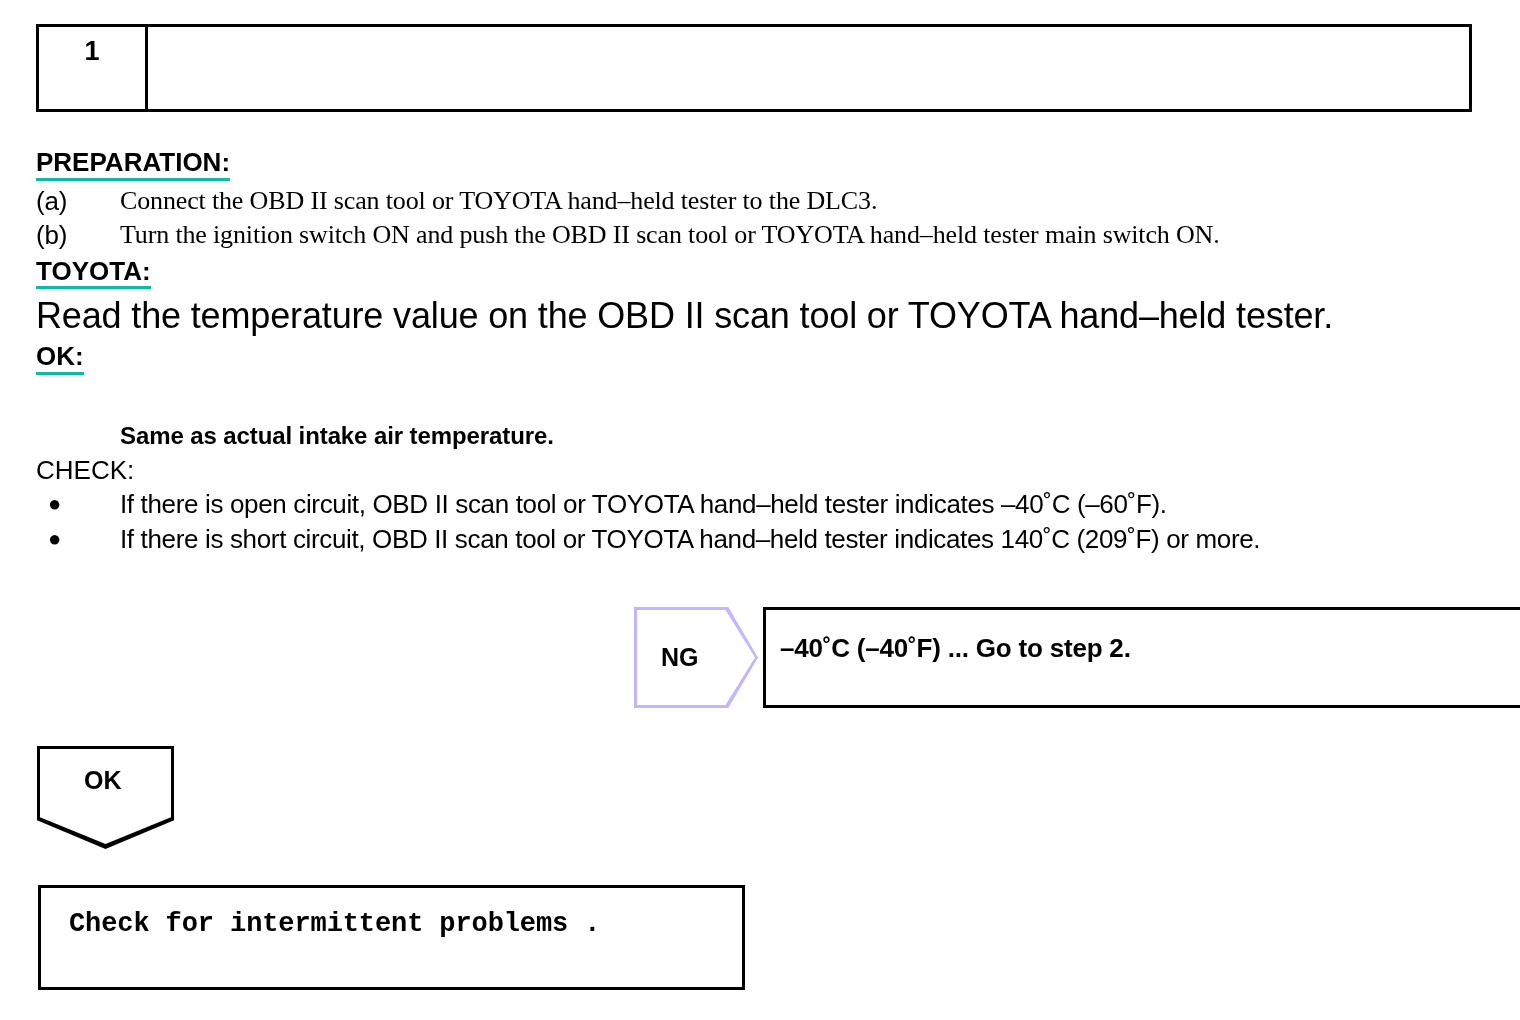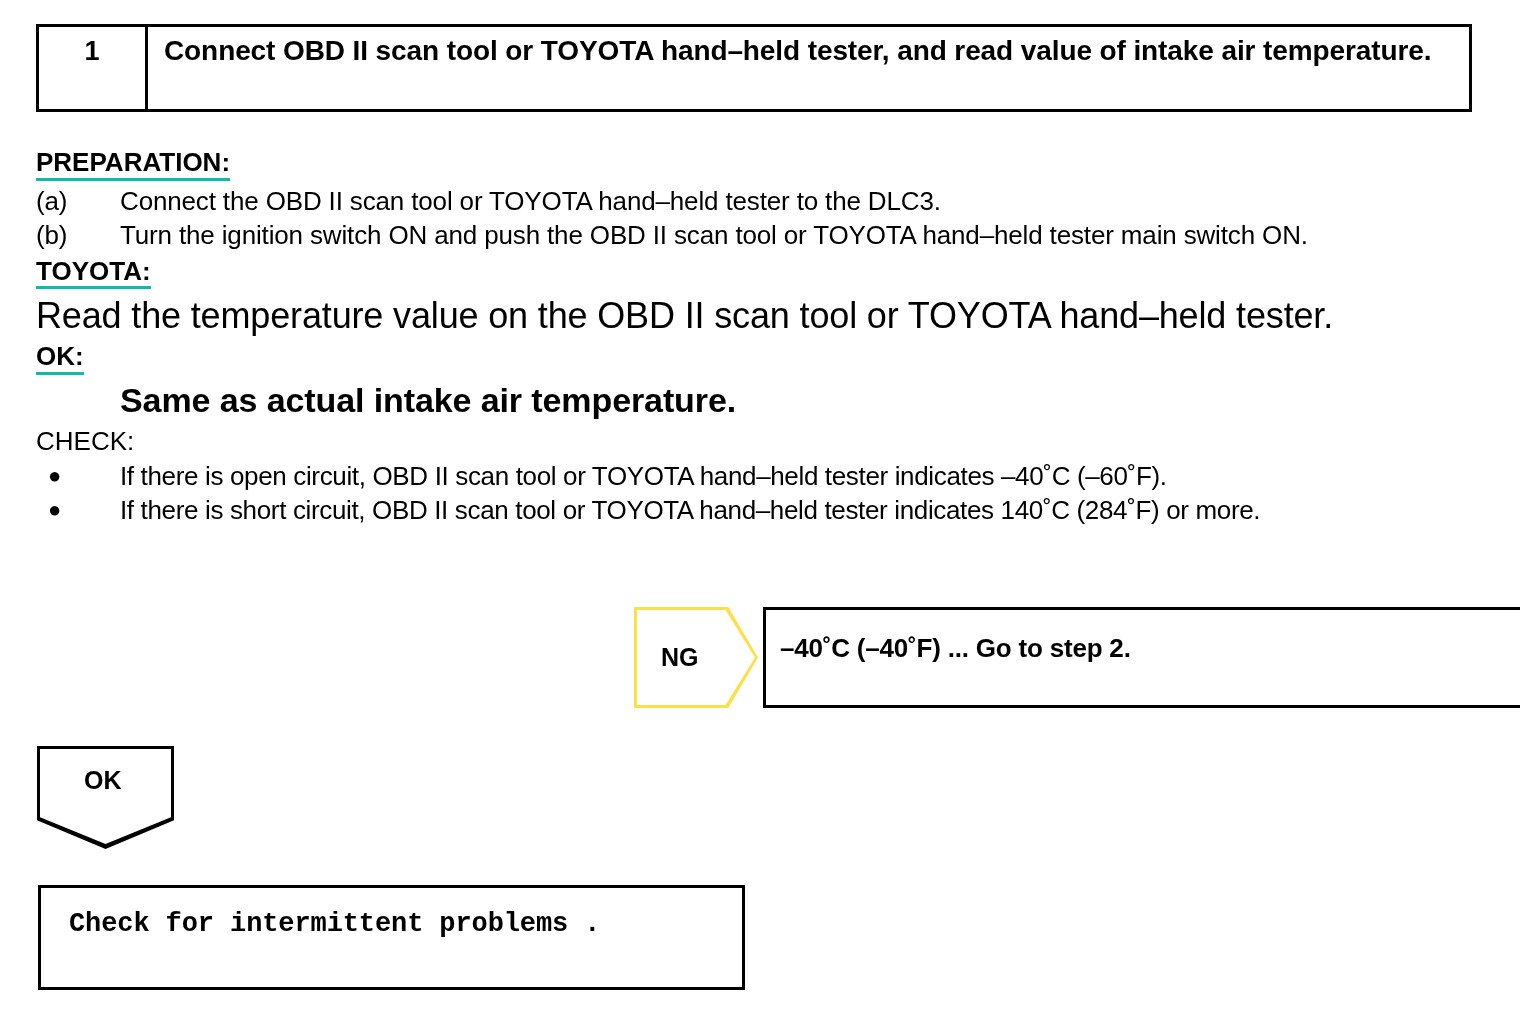--- a/index.html
+++ b/index.html
@@ -88,27 +88,29 @@
     font-size: 26px;
     line-height: 1.33;
     letter-spacing: -0.15px;
   }
   .lettered .marker {
     flex: 0 0 84px;
     width: 84px;
   }
   .lettered .content {
     flex: 1 1 auto;
+    font-family: Liberation Serif, serif;
   }
   .ok-value {
-    font-size: 34px;
+    font-size: 24px;
     font-weight: bold;
     line-height: 1.33;
     padding-left: 84px;
     letter-spacing: -0.1px;
+    margin-top: 42px;
   }
   .bullet-row {
     display: flex;
     align-items: flex-start;
     font-size: 26px;
     line-height: 1.33;
     letter-spacing: -0.35px;
   }
   .bullet-row .dot {
     flex: 0 0 84px;
@@ -131,21 +133,21 @@
     position: absolute;
     left: 634px;
     top: 607px;
   }
   .ng-tag {
     position: absolute;
     left: 0;
     top: 0;
     width: 124px;
     height: 101px;
-    background: #fde047;
+    background: #c4b5fd;
     clip-path: polygon(0 0, 76% 0, 100% 50%, 76% 100%, 0 100%);
   }
   .ng-tag-inner {
     position: absolute;
     left: 3px;
     top: 3px;
     width: 118px;
     height: 95px;
     background: #fff;
     clip-path: polygon(0 0, 75% 0, 100% 50%, 75% 100%, 0 100%);
@@ -224,23 +226,20 @@
     font-family: Liberation Mono, monospace;
   }
 </style>
 </head>
 <body>
 
 <div class="step-box">
   <div class="step-num-cell">
     <span class="step-num">1</span>
   </div>
-  <div class="step-text-cell">
-    <div class="step-text">Connect OBD II scan tool or TOYOTA hand–held tester, and read value of intake air temperature.</div>
-  </div>
 </div>
 
 <div class="body-wrap">
 
   <div class="sec-head">PREPARATION:</div>
 
   <div class="lettered">
     <span class="marker">(a)</span>
     <span class="content">Connect the OBD II scan tool or TOYOTA hand–held tester to the DLC3.</span>
   </div>
@@ -261,21 +260,21 @@
   <div class="sp-hint"></div>
   <div class="sec-head-plain">CHECK:</div>
 
   <div class="bullet-row">
     <span class="dot">●</span>
     <span class="content">If there is open circuit, OBD II scan tool or TOYOTA hand–held tester indicates –40˚C (–60˚F).</span>
   </div>
 
   <div class="bullet-row">
     <span class="dot">●</span>
-    <span class="content">If there is short circuit, OBD II scan tool or TOYOTA hand–held tester indicates 140˚C (284˚F) or more.</span>
+    <span class="content">If there is short circuit, OBD II scan tool or TOYOTA hand–held tester indicates 140˚C (209˚F) or more.</span>
   </div>
 
 </div>
 
 <div class="ng-group">
   <div class="ng-tag">
     <div class="ng-tag-inner">
       <span class="ng-label">NG</span>
     </div>
   </div>

